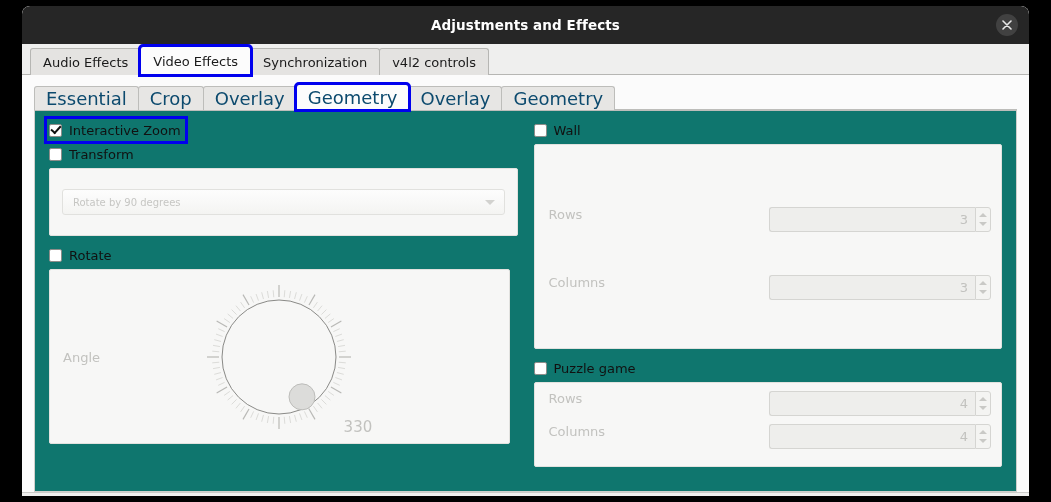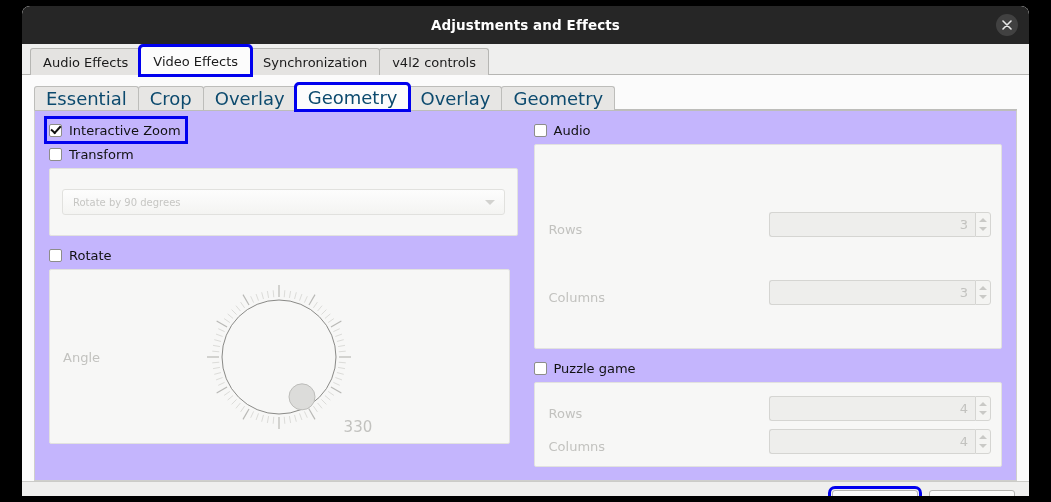--- a/index.html
+++ b/index.html
@@ -159,23 +159,23 @@
     outline-offset: -1px;
     z-index: 5;
   }
 
   
   #geometry-panel {
     flex: 1 1 auto;
     margin: 0 12px 0 12px;
     border: 1px solid #cfcfcc;
     border-top: 1px solid #bdbdba;
-    background: #c4b5fd;
-    display: flex;
-    padding: 8px 6px 13px 6px;
+    background: #0f766e;
+    display: flex;
+    padding: 8px 6px 24px 6px;
     gap: 0;
   }
   .col {
     width: 50%;
     padding: 0 8px;
     position: relative;
   }
 
   
   .cbrow {
@@ -301,21 +301,21 @@
     position: relative;
   }
   #puzzle-box {
     height: 85px;
     margin: 3px 0 0 0;
     position: relative;
     padding-top: 8px;
   }
   .fieldrow {
     display: flex;
-    align-items: flex-end;
+    align-items: flex-start;
     height: 30px;
     padding: 0 10px 0 14px;
   }
   .fieldrow .dimlabel { width: 210px; }
   .spin {
     flex: 1 1 auto;
     height: 25px;
     display: flex;
     align-items: stretch;
     max-width: 222px;
@@ -552,21 +552,21 @@
               <span id="dial-value">330</span>
             </div>
           </div>
 
         </div>
 
         <div class="col">
 
           <div class="cbrow">
             <span class="cbox"></span>
-            <span class="cblabel">Audio</span>
+            <span class="cblabel">Wall</span>
           </div>
 
           <div class="gbox" id="wall-box">
             <div class="fieldrow" style="margin-top:62px">
               <span class="dimlabel">Rows</span>
               <div class="spin">
                 <div class="spin-field">3</div>
                 <div class="spin-btns">
                   <span class="spin-up"></span>
                   <span class="spin-dn"></span>

